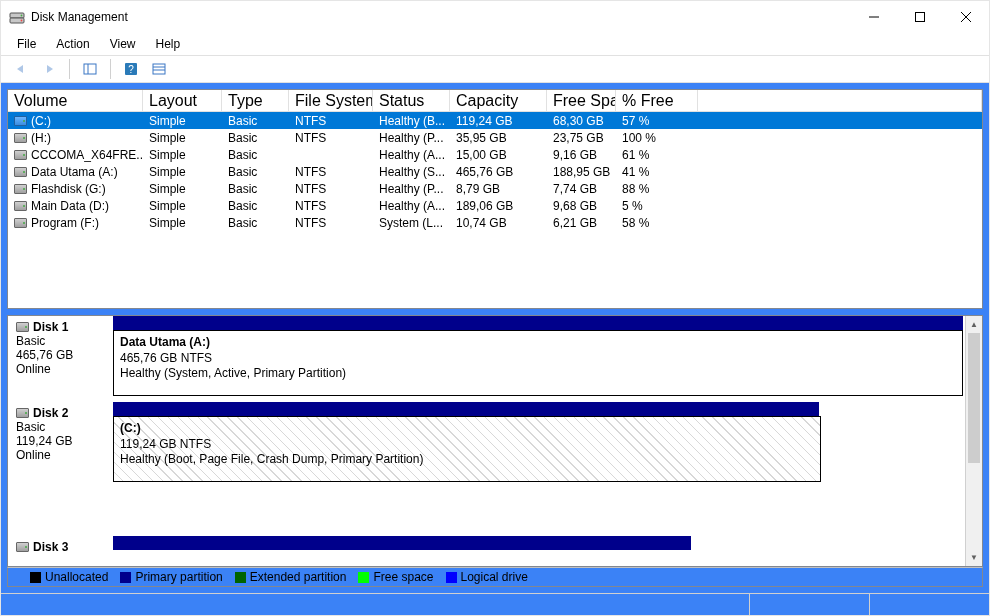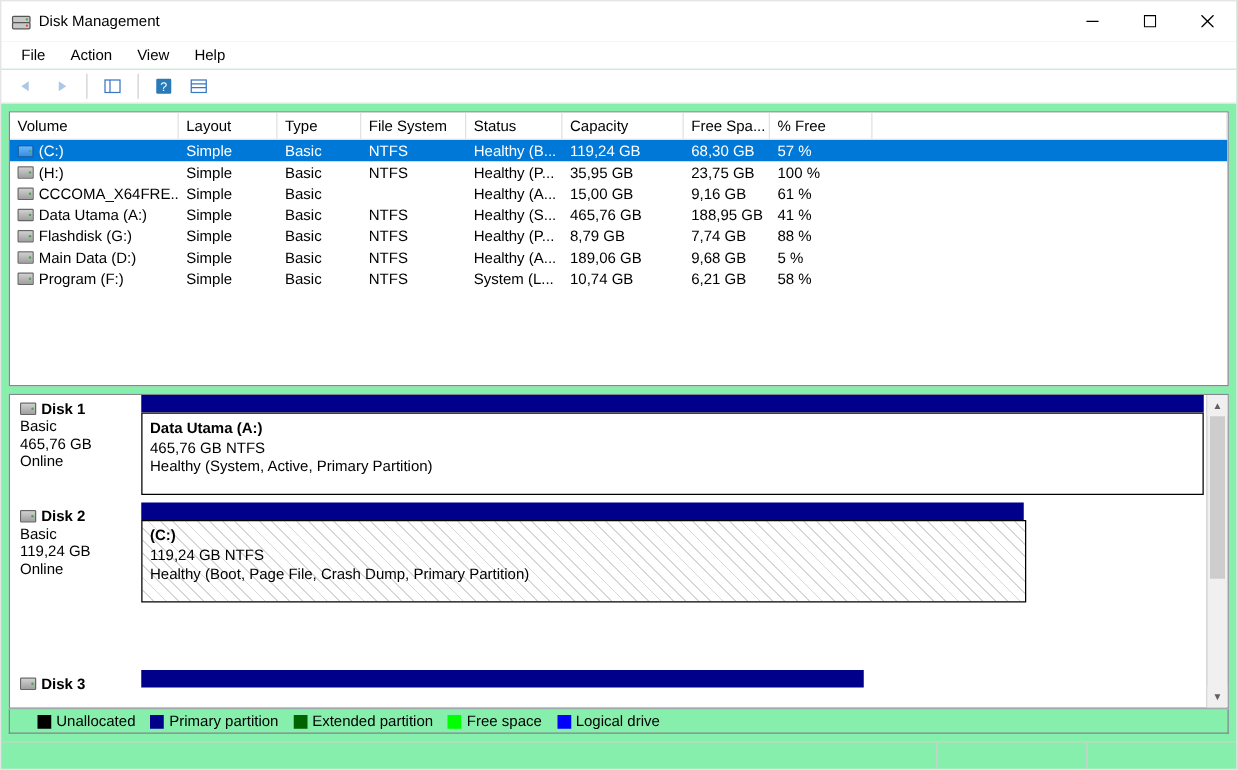--- a/index.html
+++ b/index.html
@@ -9,21 +9,21 @@
     font-size: 12px;
     background: #fff;
     color: #000;
     width: 990px;
     height: 616px;
     overflow: hidden;
   }
   .window {
     width: 990px;
     height: 616px;
-    background: #86efac;
+    background: #3b82f6;
     display: flex;
     flex-direction: column;
     border: 1px solid #e5e5e5;
     box-shadow: 0 2px 12px rgba(0,0,0,0.15);
   }
   .titlebar {
     height: 32px;
     display: flex;
     align-items: center;
     padding: 0 0 0 8px;
@@ -68,21 +68,21 @@
     overflow: hidden;
     display: flex; flex-direction: column;
   }
   .vlist-header {
     display: flex; background: #fff; border-bottom: 1px solid #e1e1e1;
     height: 22px; align-items: stretch;
     flex-shrink: 0;
   }
   .vlist-header .col {
     border-right: 1px solid #e1e1e1;
-    padding: 3px 6px; font-size: 12px;
+    padding: 3px 6px; font-size: 16px;
     display: flex; align-items: center;
     overflow: hidden; white-space: nowrap; text-overflow: ellipsis;
   }
   .vlist-body { flex: 1; overflow: auto; }
   .vrow {
     display: flex; height: 17px; align-items: center;
   }
   .vrow.selected { background: #0078d7; color: #fff; }
   .vrow .cell {
     padding: 0 6px; overflow: hidden; white-space: nowrap; text-overflow: ellipsis;

